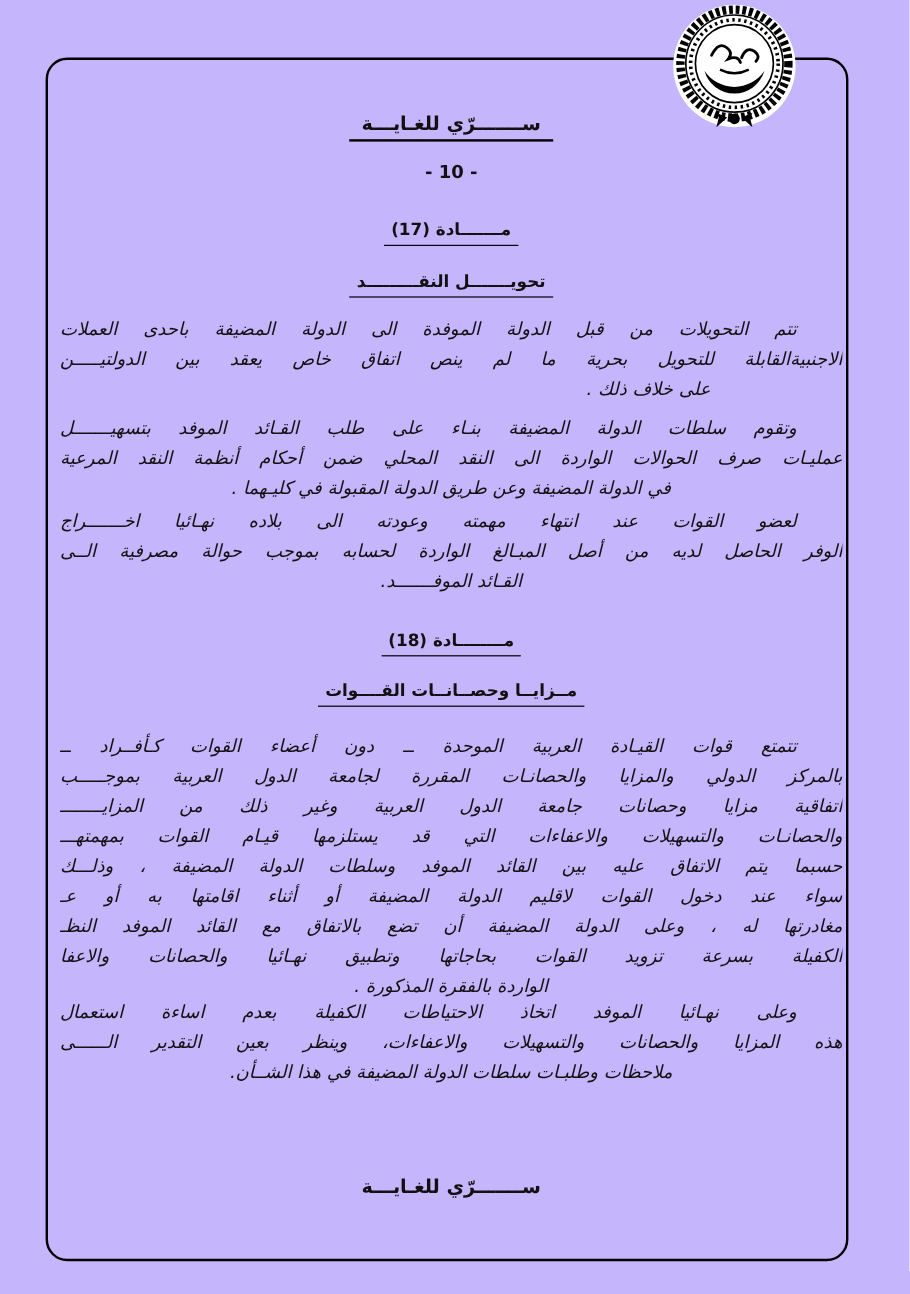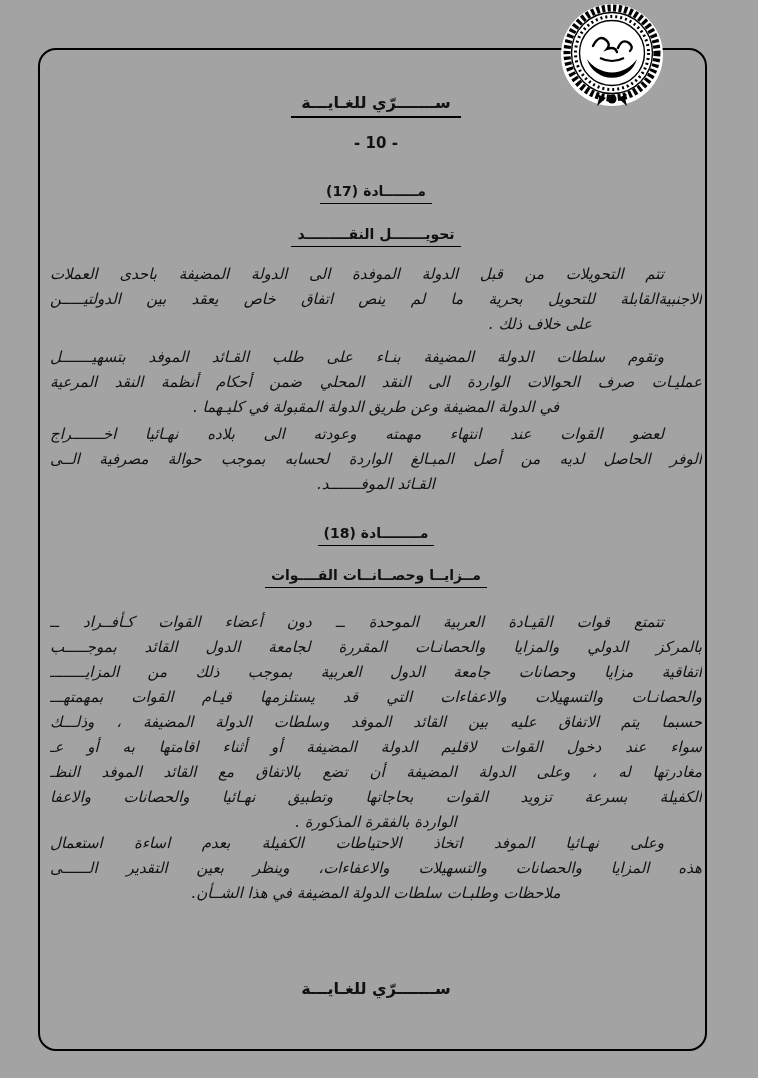--- a/index.html
+++ b/index.html
@@ -1,17 +1,17 @@
 <!DOCTYPE html>
 <html lang="ar"><head>
 <meta charset="utf-8">
 <style>
   html,body{margin:0;padding:0;background:#fff;}
   .page{
-    position:relative;width:758px;height:1078px;background:#a3a3a3;
+    position:relative;width:758px;height:1078px;background:#c4b5fd;
     font-family:"DejaVu Sans",sans-serif;color:#111;overflow:hidden;
   }
   .frame{
     position:absolute;left:38px;top:48px;width:665px;height:999px;
     border:2px solid #000;border-radius:18px;
   }
   .emblem{
     position:absolute;left:560px;top:2px;width:104px;height:106px;
   }
   .content{
@@ -92,22 +92,22 @@
   <div class="content centerblock" style="top:523px">
     <span class="art-title">مــــــــادة (18)</span>
   </div>
 
   <div class="content centerblock" style="top:565px">
     <span class="art-subtitle">مــزايــا وحصــانــات القــــوات</span>
   </div>
 
   <div class="content para" style="top:610px">
     <div class="line first">تتمتع قوات القيـادة العربية الموحدة ــ دون أعضاء القوات كـأفــراد ــ</div>
-    <div class="line">بالمركز الدولي والمزايا والحصانـات المقررة لجامعة الدول القائد بموجـــــب</div>
-    <div class="line">اتفاقية مزايا وحصانات جامعة الدول العربية بموجب ذلك من المزايــــــــ</div>
+    <div class="line">بالمركز الدولي والمزايا والحصانـات المقررة لجامعة الدول العربية بموجـــــب</div>
+    <div class="line">اتفاقية مزايا وحصانات جامعة الدول العربية وغير ذلك من المزايــــــــ</div>
     <div class="line">والحصانـات والتسهيلات والاعفاءات التي قد يستلزمها قيـام القوات بمهمتهـــ</div>
     <div class="line">حسبما يتم الاتفاق عليه بين القائد الموفد وسلطات الدولة المضيفة ، وذلـــك</div>
     <div class="line">سواء عند دخول القوات لاقليم الدولة المضيفة أو أثناء اقامتها به أو عـ</div>
     <div class="line">مغادرتها له ، وعلى الدولة المضيفة أن تضع بالاتفاق مع القائد الموفد النظـ</div>
     <div class="line">الكفيلة بسرعة تزويد القوات بحاجاتها وتطبيق نهـائيا والحصانات والاعفا</div>
     <div class="line end center">الواردة بالفقرة المذكورة .</div>
   </div>
 
   <div class="content para" style="top:831px">
     <div class="line first">وعلى نهـائيا الموفد اتخاذ الاحتياطات الكفيلة بعدم اساءة استعمال</div>

